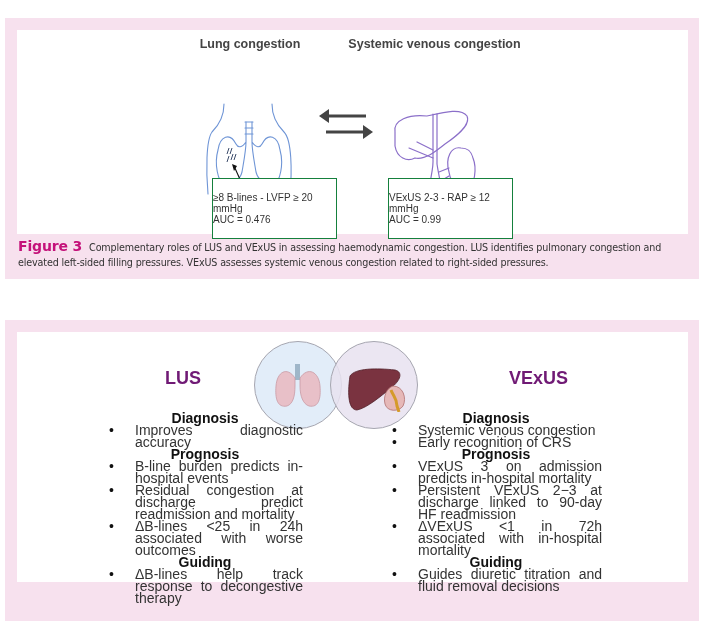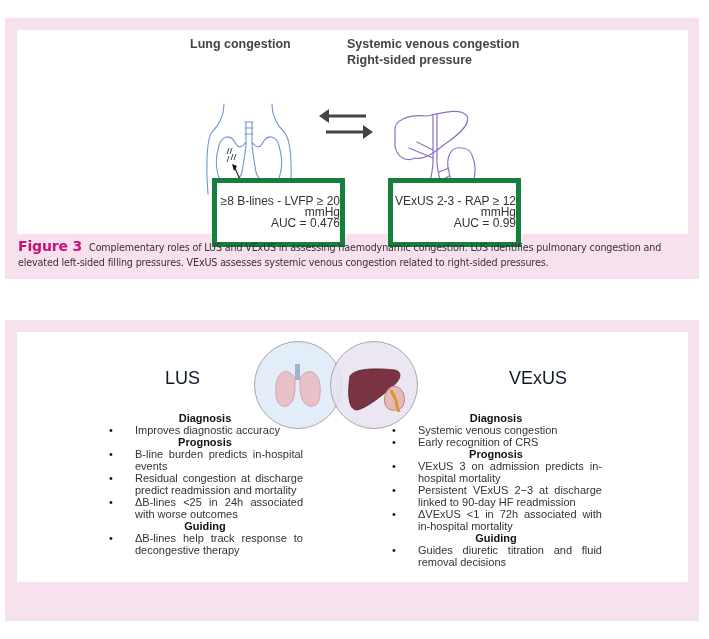--- a/index.html
+++ b/index.html
@@ -6,48 +6,47 @@
   body { width:709px; height:639px; position:relative; overflow:hidden; font-family:"Liberation Sans", sans-serif; color:#222; }
   .panel { position:absolute; left:5px; width:694px; background:#f7e1ee; }
   .inner { position:absolute; left:12px; width:671px; background:#ffffff; }
   .caption { position:absolute; left:13px; width:672px; font-family:"DejaVu Sans", sans-serif; font-size:9.6px; line-height:15px; color:#333; letter-spacing:-0.15px; }
   .caption .fig { color:#c4127a; font-weight:bold; font-size:14px; margin-right:4px; }
 
   
   #p1 { top:18px; height:261px; }
   #p1 .inner { top:12px; height:204px; }
   #p1 .caption { top:221px; }
-  .ttl { position:absolute; font-weight:bold; font-size:12.5px; line-height:16px; color:#444; }
-  .box { position:absolute; border:5px solid #15803d; background:#fff; text-align:right; font-size:12px; line-height:11px; color:#333; display:flex; flex-direction:column; justify-content:center; }
+  .ttl { position:absolute; text-align:center; font-weight:bold; font-size:12.5px; line-height:16px; color:#444; }
+  .box { position:absolute; border:1px solid #15803d; background:#fff; text-align:left; font-size:10px; line-height:11px; color:#333; display:flex; flex-direction:column; justify-content:center; }
   .box span { display:block; }
   .arrow { position:absolute; }
 
   
   #p2 { top:320px; height:301px; }
   #p2 .inner { top:12px; height:250px; }
   #p2 .caption { top:266px; }
-  .big { position:absolute; font-weight:normal; font-size:18px; color:#0f172a; }
-  .col { position:absolute; font-size:11px; line-height:12px; color:#333; }
+  .big { position:absolute; font-weight:bold; font-size:18px; color:#701a75; }
+  .col { position:absolute; font-size:14px; line-height:12px; color:#333; }
   .col .hd { text-align:center; font-weight:bold; color:#111; }
   .col ul { margin:0; padding:0; list-style:none; }
   .col li { position:relative; padding-left:28px; text-align:justify; text-align-last:left; }
   .col li::before { content:"•"; position:absolute; left:2px; top:0; color:#111; }
   .circle { position:absolute; border-radius:50%; border:1px solid #a6a6b0; }
 </style>
 </head>
 <body>
 
 <div class="panel" id="p1">
   <div class="inner">
     <div class="ttl" style="left:173px; top:6px; width:120px;">
       <div>Lung congestion</div>
     </div>
     <div class="ttl" style="left:330px; top:6px; width:175px;">
       <div>Systemic venous congestion</div>
-      <div>Right-sided pressure</div>
     </div>
 
     <svg class="arrow" style="left:185px; top:72px;" width="110" height="110" viewBox="0 0 110 110">
       <g fill="none" stroke="#6f95d6" stroke-width="1.1" stroke-linecap="round">
         <path d="M22 2 C22 14 18 22 10 30 C4 38 4 70 6 92"></path>
         <path d="M70 2 C70 14 74 22 82 30 C90 38 90 70 88 92"></path>
         <path d="M44 20 L44 40 C40 46 36 46 34 42 C28 30 18 34 16 48 C12 62 16 80 22 82 C30 84 38 78 40 70 C42 58 44 48 44 40"></path>
         <path d="M50 20 L50 40 C54 46 58 46 60 42 C66 30 76 34 78 48 C82 62 78 80 72 82 C64 84 56 78 54 70 C52 58 50 48 50 40"></path>
         <path d="M43 20 L51 20 M43 26 L51 26 M43 32 L51 32"></path>
         <path d="M12 84 L12 100 M82 84 L82 100"></path>

